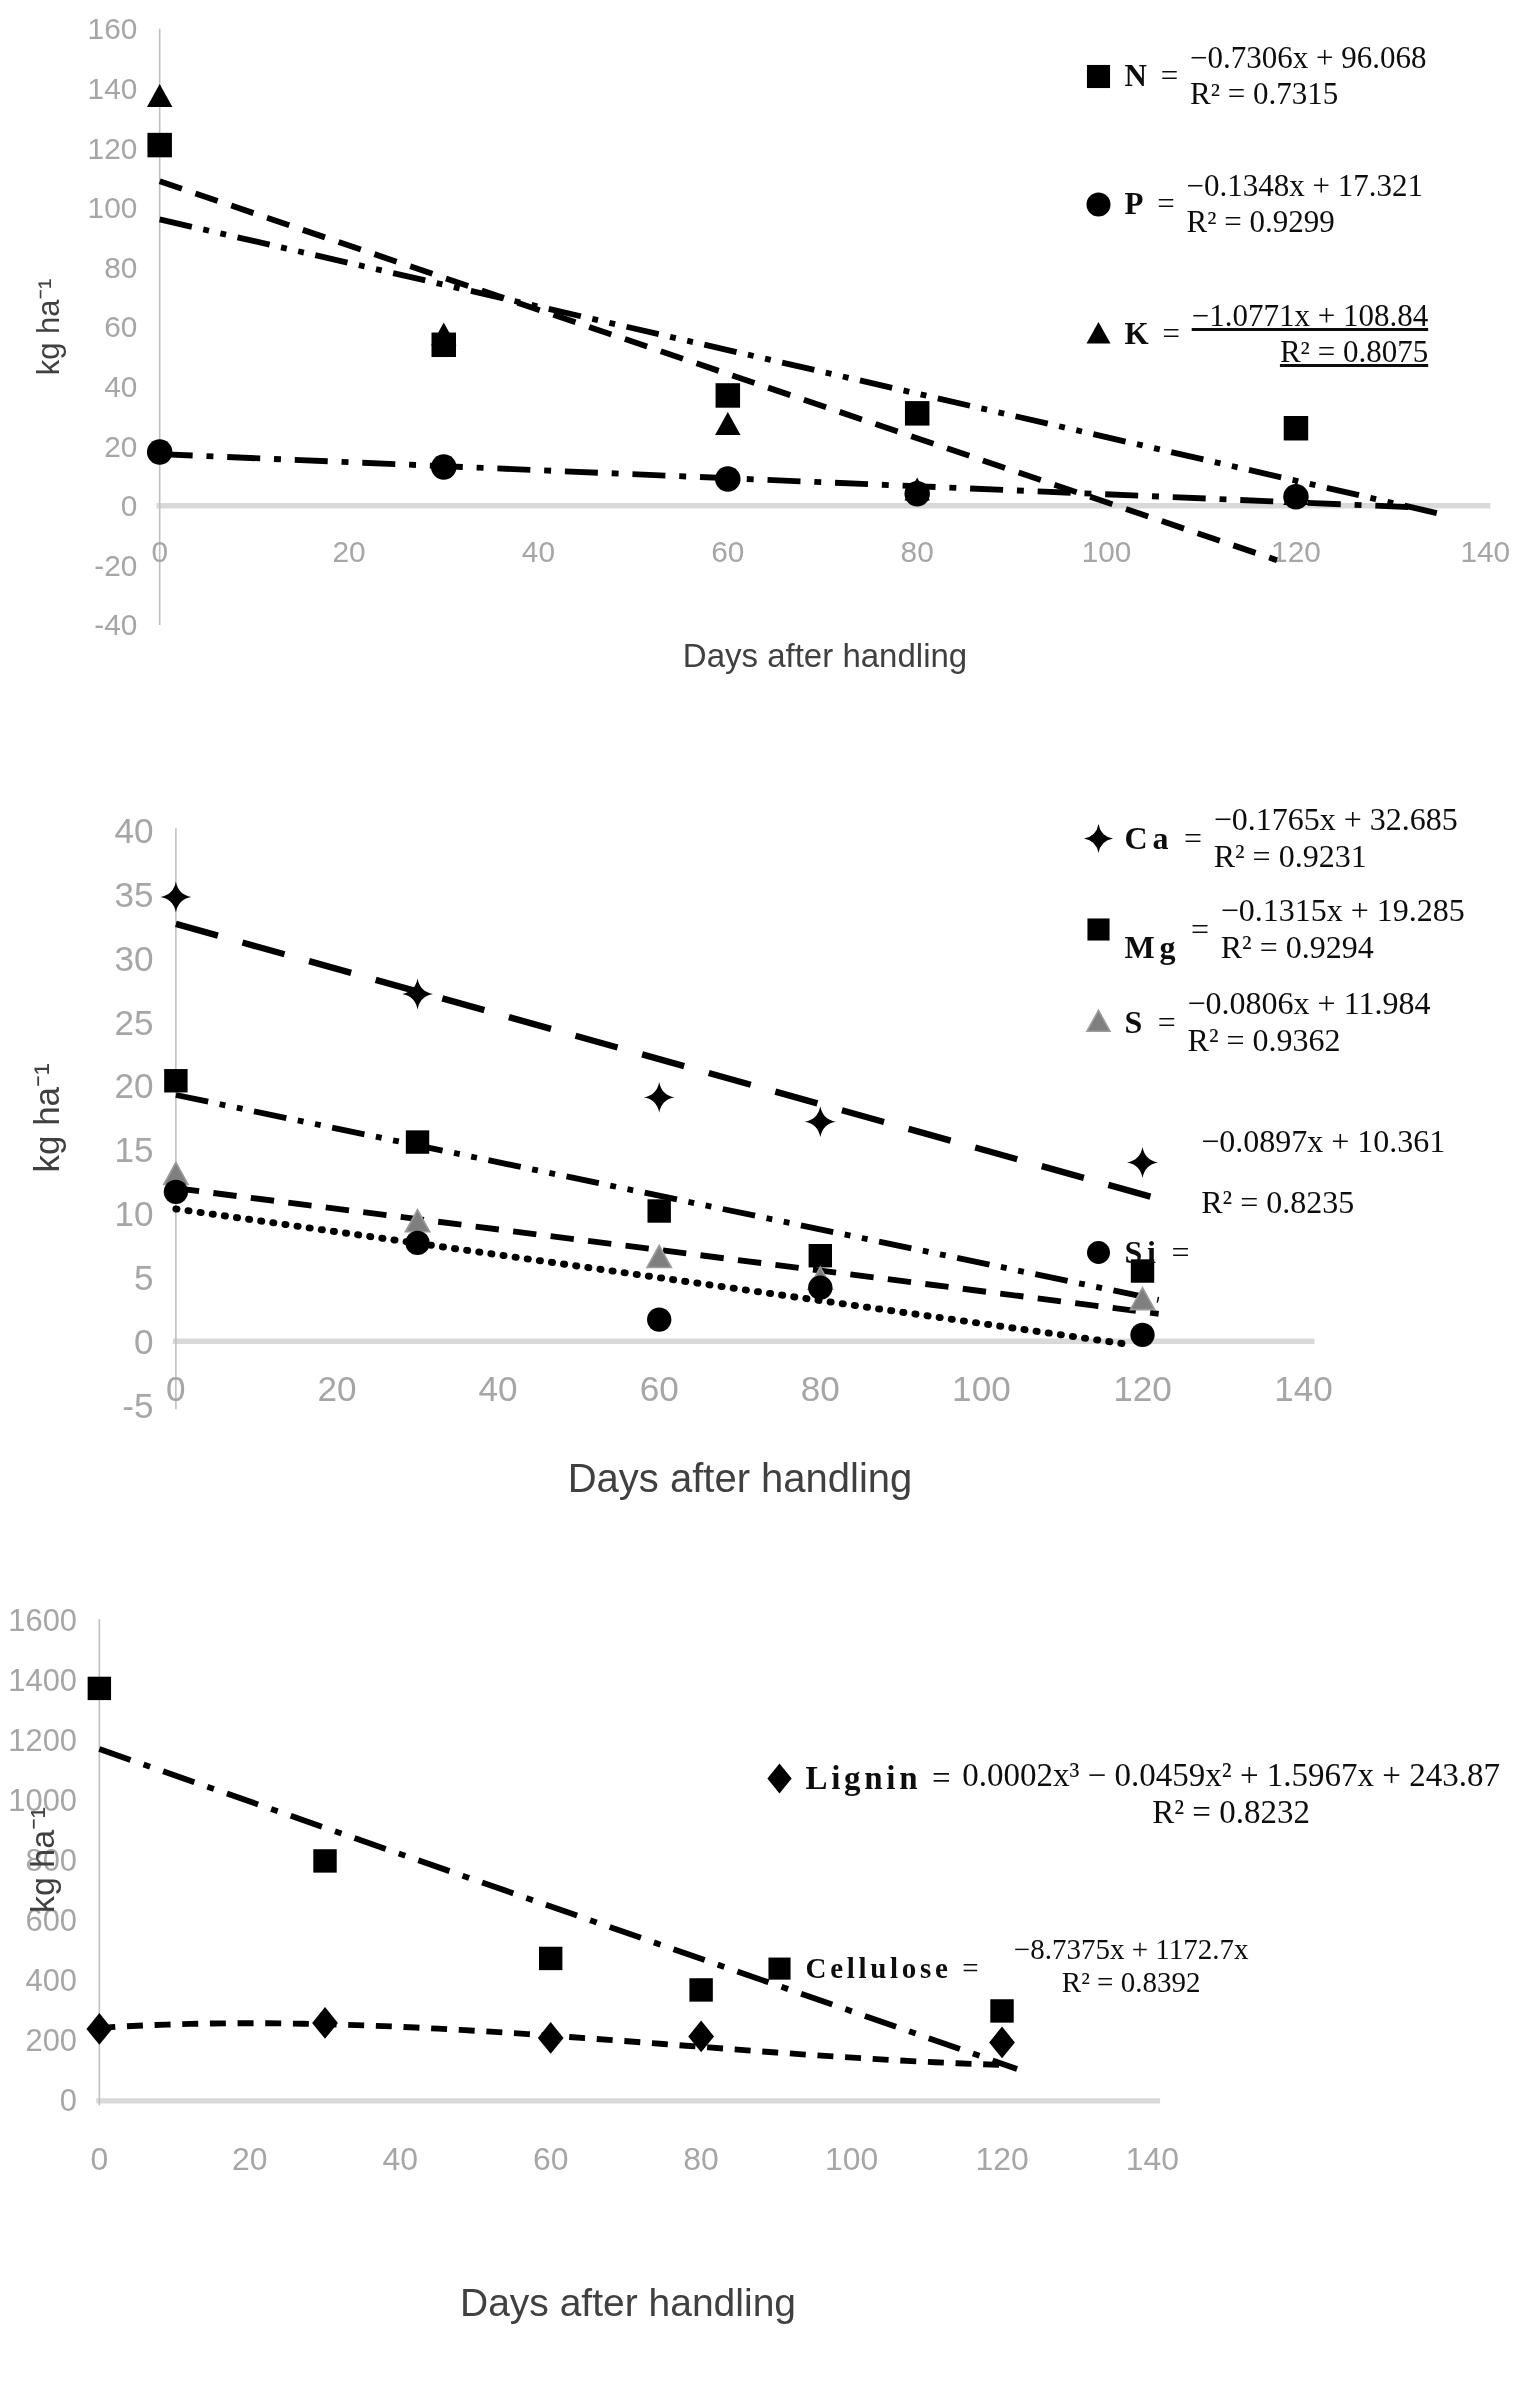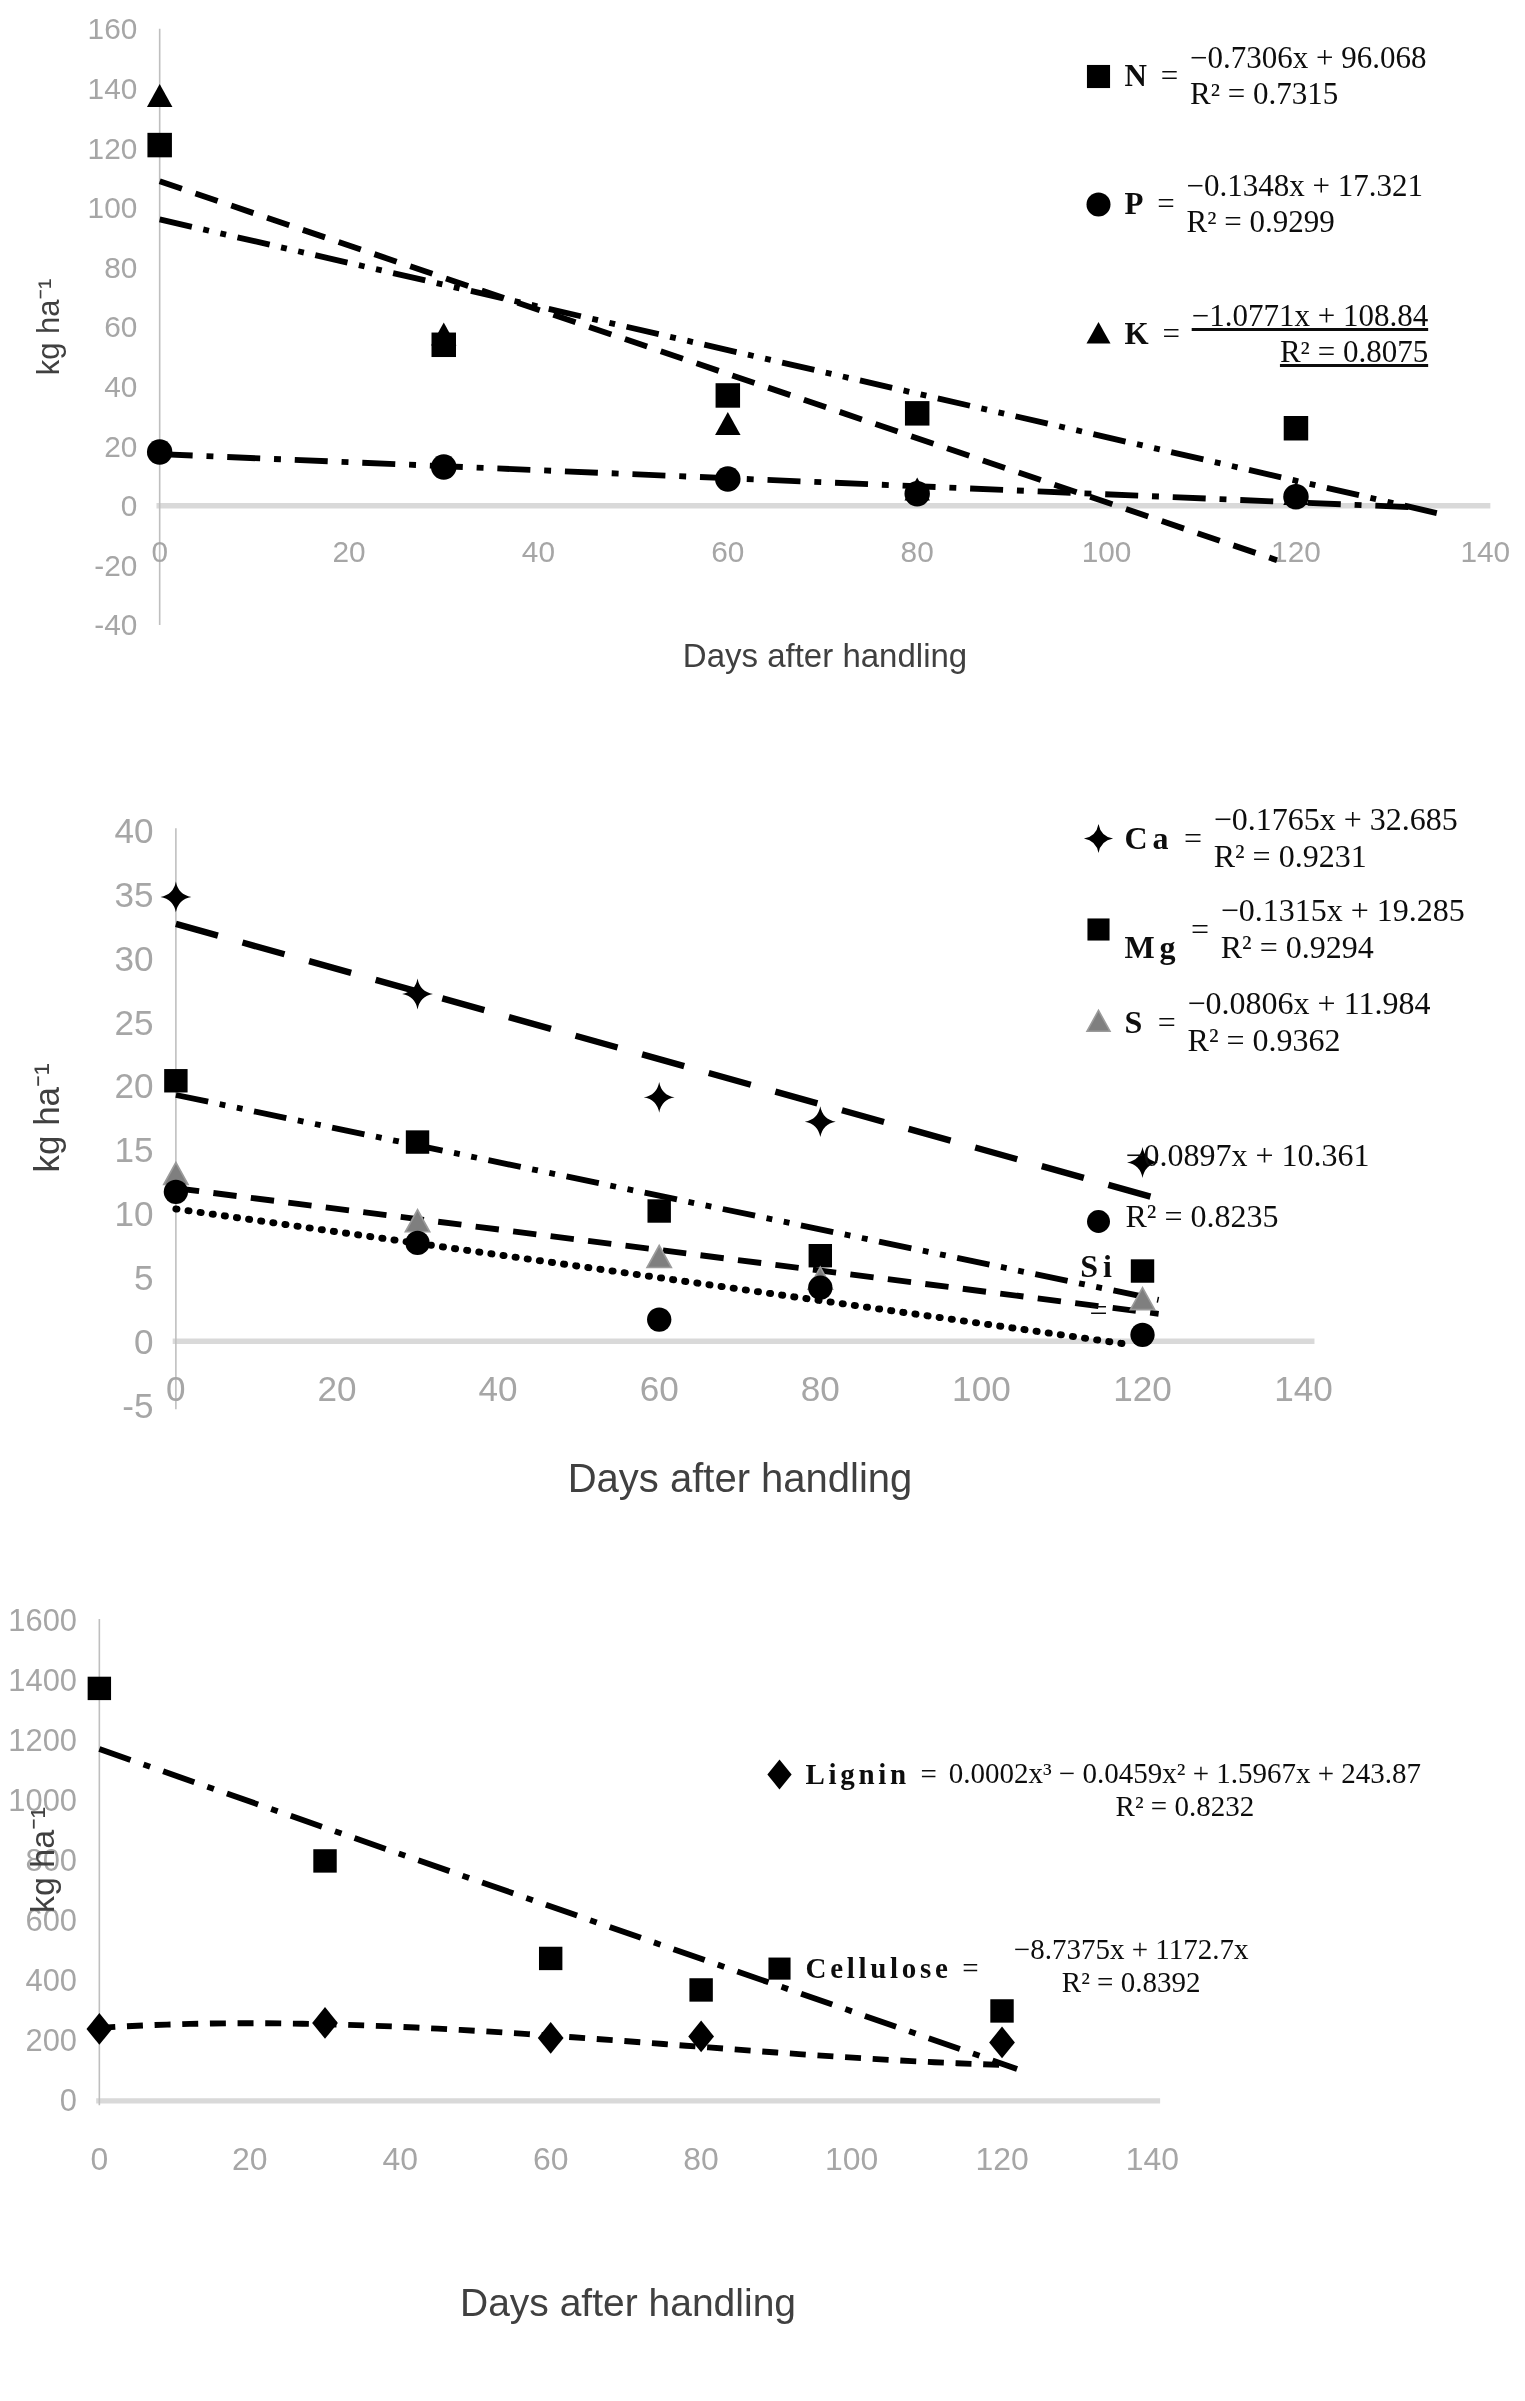--- a/index.html
+++ b/index.html
@@ -199,21 +199,21 @@
             </svg>
             <span class="lname" style="letter-spacing: 4.8px;">S</span>
             <span class="leq">=</span>
           </span>
           <div class="stack" style="text-align: left;">
             <div>−0.0806x + 11.984</div>
             <div>R² = 0.9362</div>
           </div>
         </div>
         <div class="legend-entry" style="left: 1080px; top: 367px; font-size: 32px;">
-          <span class="lhead" style="transform: translateY(80px); flex-direction: column;">
+          <span class="lhead" style="transform: translateY(80px);">
             <svg width="37" height="37" viewBox="-35 -35 70 70">
               <circle cx="0" cy="0" r="21.736" fill="#000000"></circle>
             </svg>
             <span class="lname" style="letter-spacing: 4.8px;">Si</span>
             <span class="leq">=</span>
           </span>
           <div class="stack" style="text-align: left; gap: 24px;">
             <div>−0.0897x + 10.361</div>
             <div>R² = 0.8235</div>
           </div>
@@ -251,21 +251,21 @@
         <path d="M 1882.8000000000002 828.1 L 1907.0000000000002 858.02 L 1882.8000000000002 887.9399999999999 L 1858.6000000000001 858.02 Z" fill="#000000"></path>
         <rect x="164" y="170.5000000000001" width="44" height="44" fill="#000000"></rect>
         <rect x="588.2" y="494.80000000000007" width="44" height="44" fill="#000000"></rect>
         <rect x="1012.4000000000001" y="678.1" width="44" height="44" fill="#000000"></rect>
         <rect x="1295.2" y="737.32" width="44" height="44" fill="#000000"></rect>
         <rect x="1860.8000000000002" y="776.8" width="44" height="44" fill="#000000"></rect>
       </svg>
     <div class="ylabel">kg ha⁻¹</div>
     <div class="xlabel">Days after handling</div>
     <div class="legend">
-        <div class="legend-entry" style="left: 761px; top: 171px; font-size: 29px;">
+        <div class="legend-entry" style="left: 761px; top: 171px; font-size: 33px;">
           <span class="lhead" style="transform: translateY(-16px);">
             <svg width="37" height="37" viewBox="-35 -35 70 70">
               <path d="M 0 -28.424 L 22.990000000000002 0 L 0 28.424 L -22.990000000000002 0 Z" fill="#000000"></path>
             </svg>
             <span class="lname" style="letter-spacing: 3.7px;">Lignin</span>
             <span class="leq">=</span>
           </span>
           <div class="stack" style="text-align: center;">
             <div>0.0002x³ − 0.0459x² + 1.5967x + 243.87</div>
             <div>R² = 0.8232</div>

